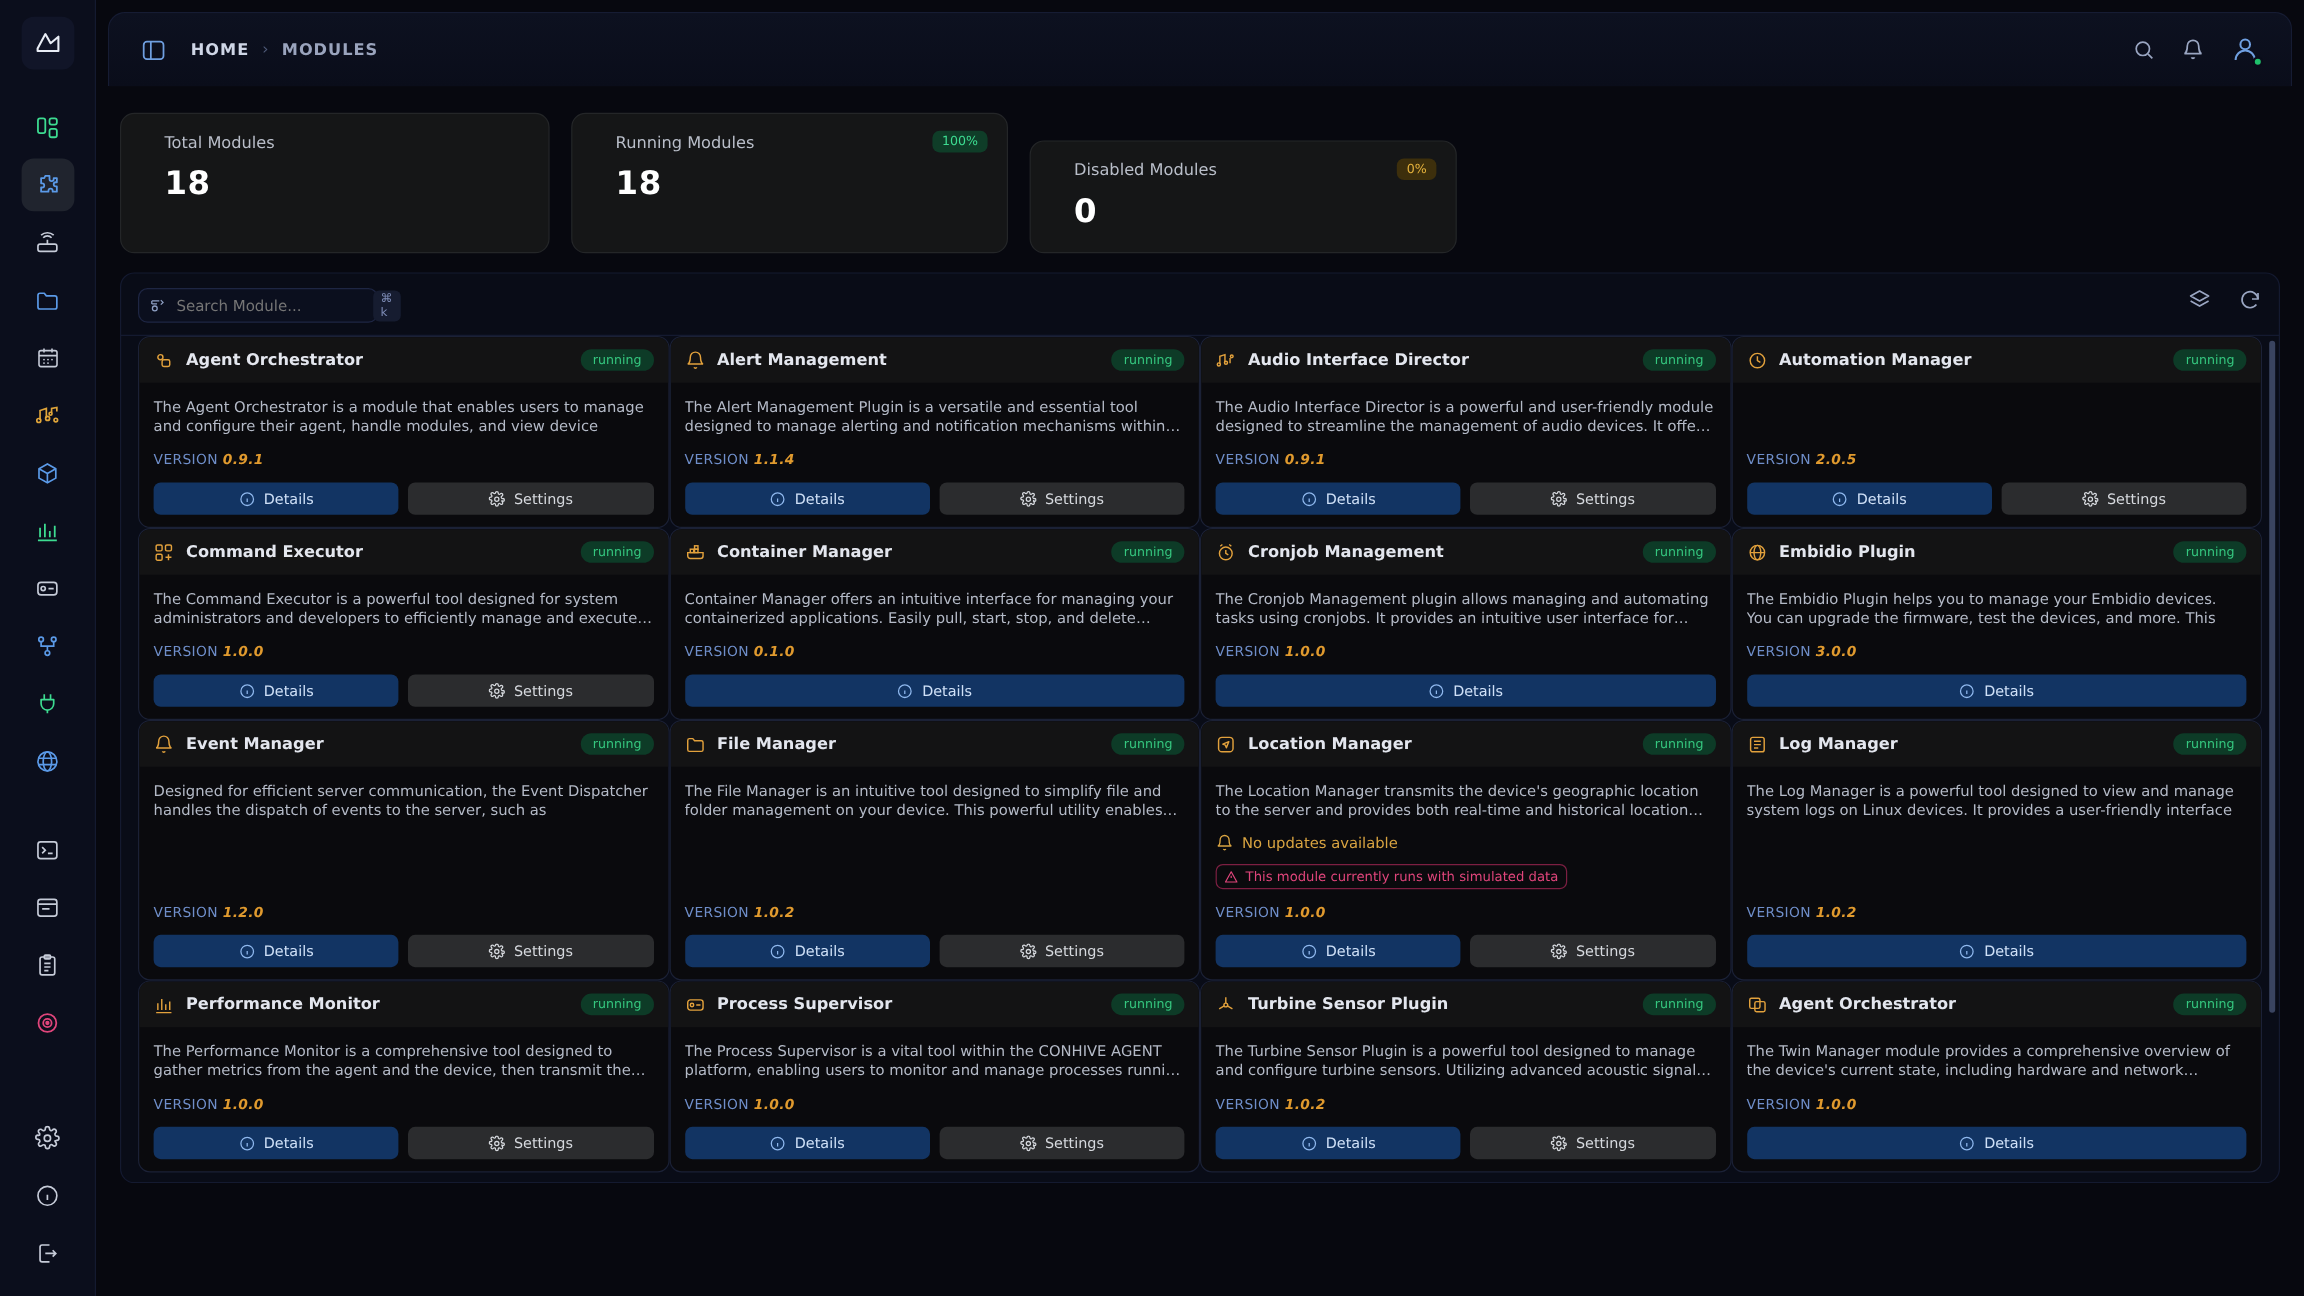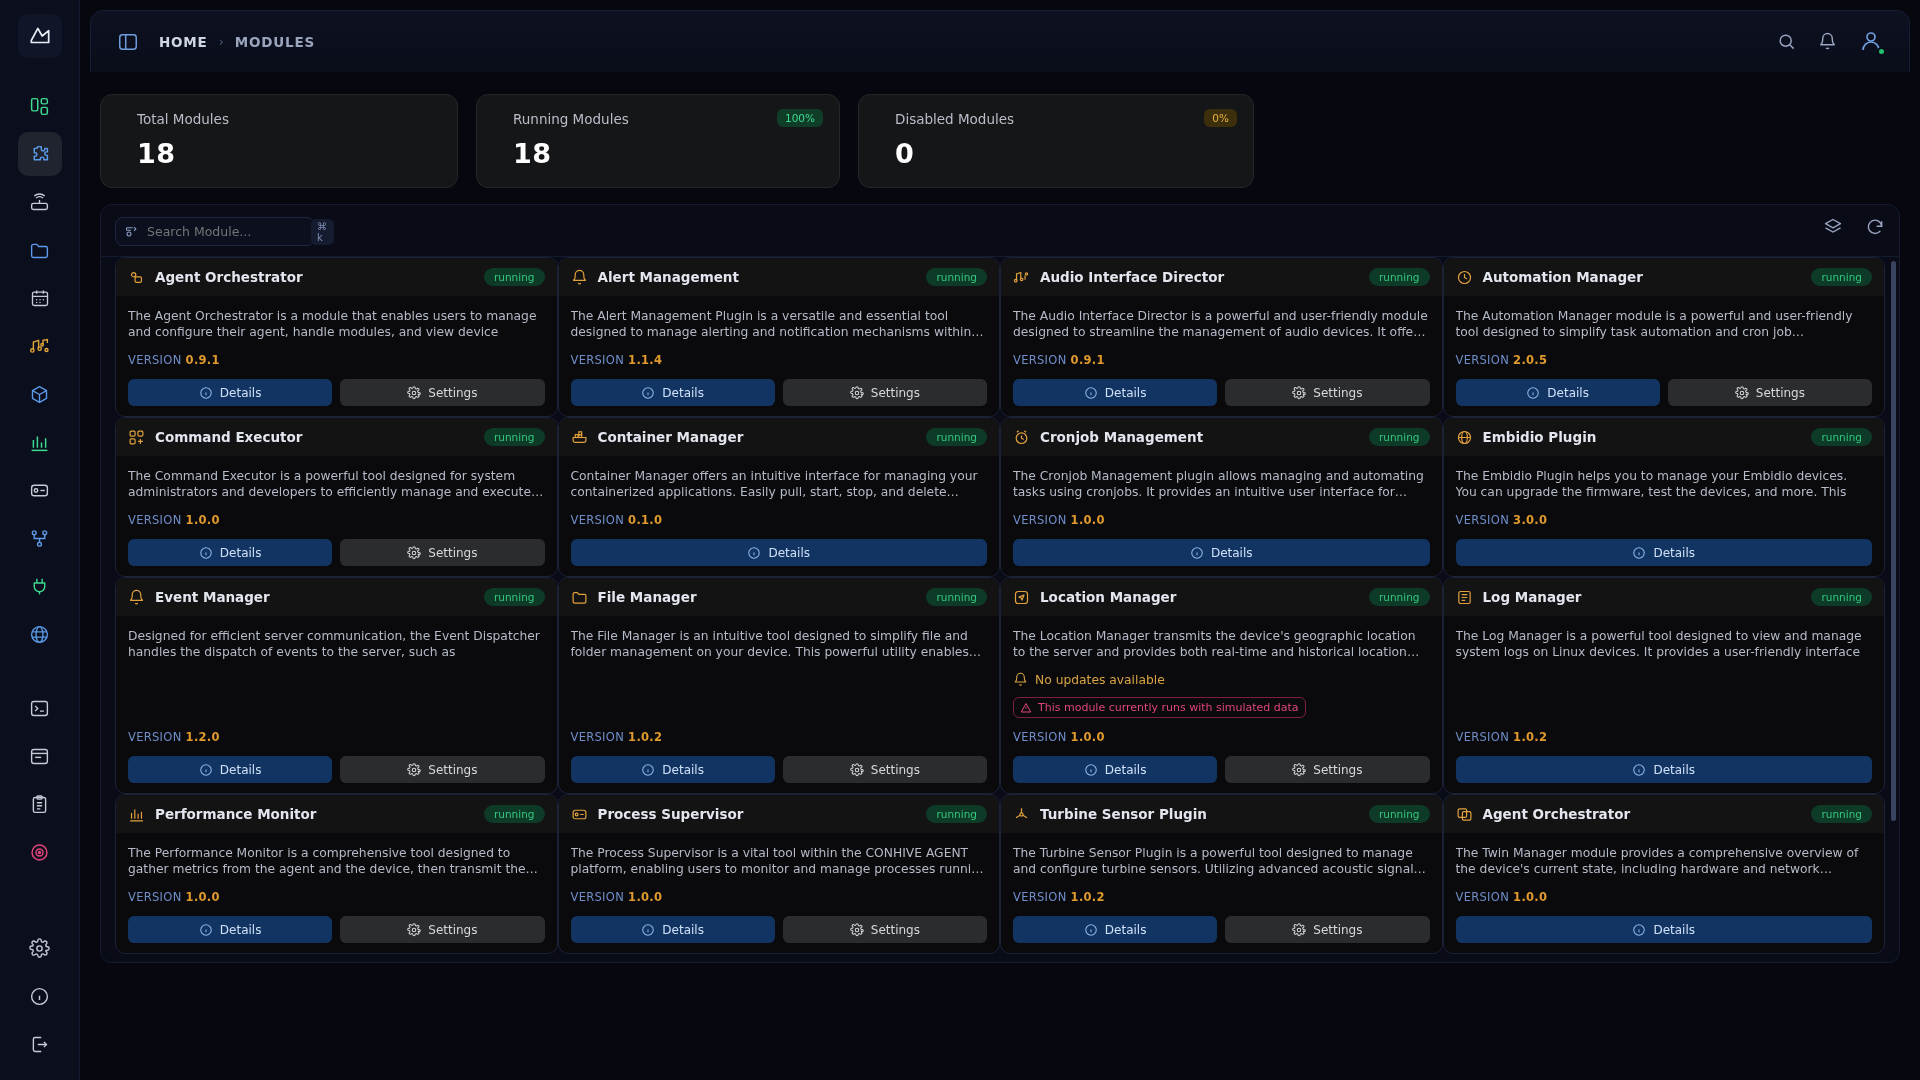--- a/index.html
+++ b/index.html
@@ -81,21 +81,21 @@
   }
   .stat {
     border-radius: 12px;
     background: #151617;
     border: 1px solid #242628;
     padding: 16px 20px 18px 36px;
     position: relative;
   }
   .stat.s1 { width: 358px; }
   .stat.s2 { width: 364px; }
-  .stat.s3 { width: 396px; }
+  .stat.s3 { width: 356px; margin-top: 23px; }
   .stat-label { font-size: 13.5px; color: #b9bec9; }
   .stat-value { font-size: 27px; font-weight: bold; color: #ffffff; margin-top: 11px; letter-spacing: .5px; }
   .stat-badge {
     position: absolute; right: 16px; top: 14px;
     font-size: 10.5px; padding: 3px 8px; border-radius: 6px;
   }
   .stat-badge.green { background: #0f3d28; color: #3ddc91; }
   .stat-badge.amber { background: #3d2f0c; color: #e5b23c; }
 
   
@@ -164,21 +164,21 @@
   }
   .sim-warn {
     margin-top: 10px; align-self: flex-start;
     display: flex; align-items: center; gap: 6px;
     font-size: 11px; color: #e0457b;
     border: 1px solid #7c1f42; border-radius: 6px;
     padding: 3px 6px;
   }
   .ver { font-size: 11.5px; margin-top: 12px; letter-spacing: .3px; }
   .ver .k { color: #6f8ec9; }
-  .ver .v { color: #e09a2e; font-weight: bold; margin-left: 4px; }
+  .ver .v { color: #e09a2e; font-weight: bold; margin-left: 4px; font-style: italic; }
   .card-actions { display: flex; gap: 8px; margin-top: 12px; align-items: center; }
   .btn {
     height: 27px; border-radius: 6px;
     display: flex; align-items: center; justify-content: center; gap: 7px;
     font-size: 12px; flex: 1;
   }
   .btn.details { background: #123463; color: #cfe0f7; }
   .btn.settings { background: #2b2c2e; color: #d6d9de; }
   .spacer { flex: 1; }
 
@@ -554,21 +554,20 @@
       <span>
                   <svg width="17" height="17" viewBox="0 0 24 24" fill="none" stroke="#e2a13c" stroke-width="1.7">
                     <circle cx="12" cy="12" r="8.5"></circle>
                     <path d="M12 7v5l3.5 2"></path>
                   </svg>
                 </span>
       <span class="card-title">Automation Manager</span>
       <span class="badge">running</span>
     </div>
     <div class="card-body">
-      <div class="card-desc">The Automation Manager module is a powerful and user-friendly tool designed to simplify task automation and cron job…</div>
 
       <div class="spacer"></div>
       <div class="ver">
         <span class="k">VERSION</span><span class="v">2.0.5</span>
       </div>
       <div class="card-actions">
         <div class="btn details">
           <span>
                       <svg width="14" height="14" viewBox="0 0 24 24" fill="none" stroke="#8fb8ee" stroke-width="1.8">
                         <circle cx="12" cy="12" r="9"></circle>

